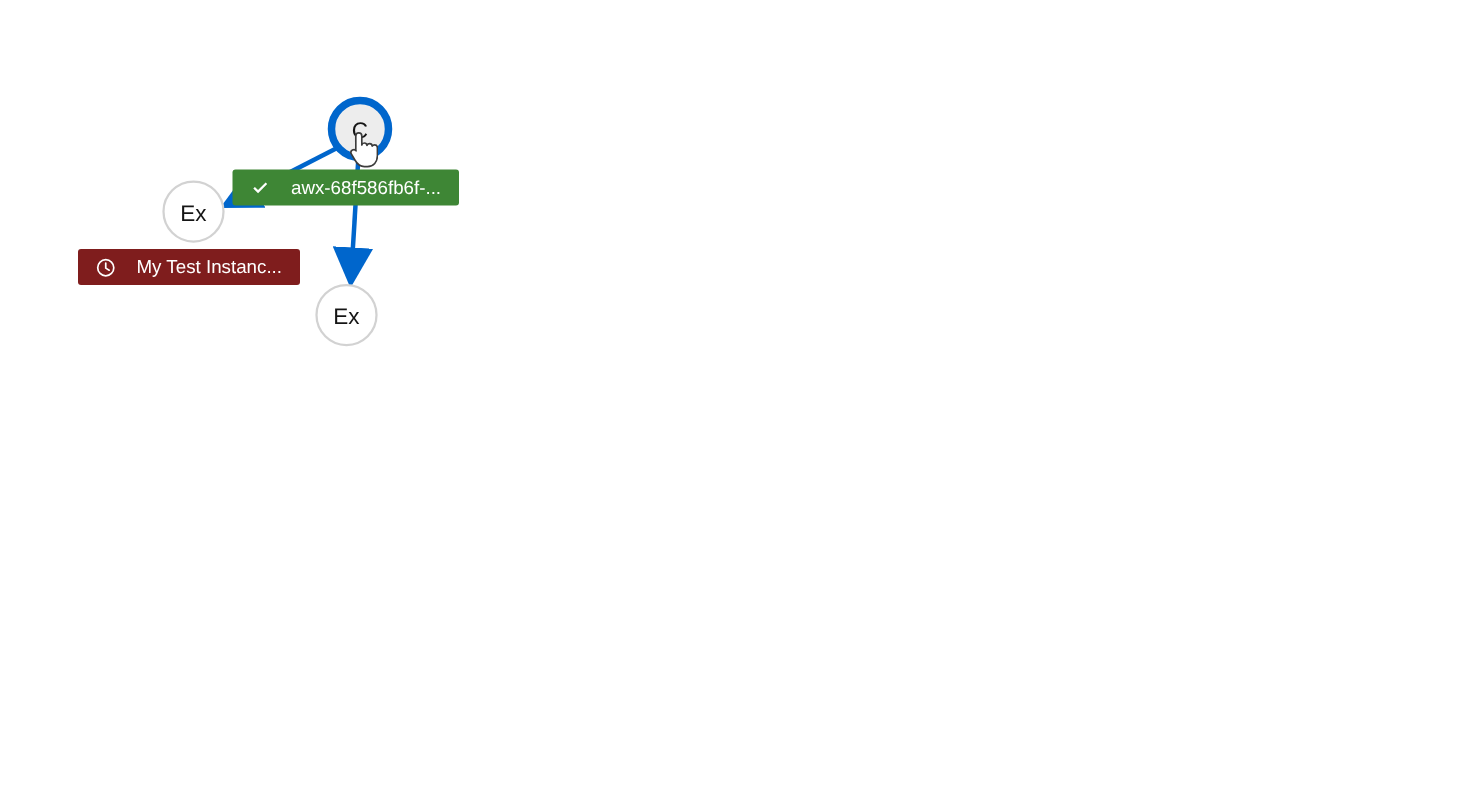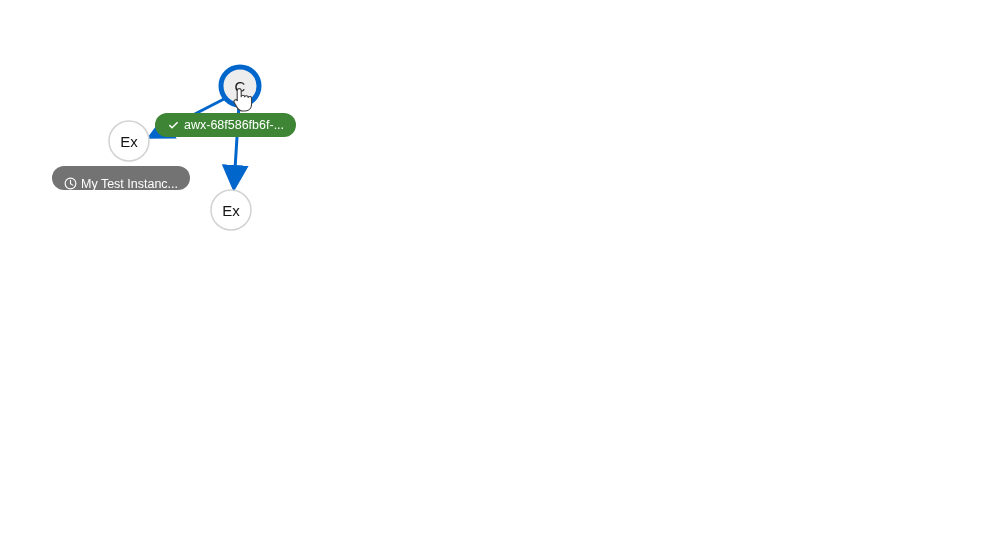--- a/index.html
+++ b/index.html
@@ -36,32 +36,32 @@
   #topology-svg {
     position: absolute;
     left: 0;
     top: 0;
   }
 
   .node-label-pill {
     position: absolute;
     display: flex;
     align-items: center;
-    gap: 4px;
+    gap: 14px;
     height: 24px;
     padding: 0 12px;
-    border-radius: 12px;
+    border-radius: 2px;
     font-size: 12.5px;
     line-height: 1;
     color: #ffffff;
     white-space: nowrap;
     box-sizing: border-box;
   }
   .node-label-pill.green { background: #3e8635; }
-  .node-label-pill.blue  { background: #737373; align-items: flex-end; }
+  .node-label-pill.blue  { background: #7f1d1d; }
   .pill-icon {
     display: inline-flex;
     align-items: center;
     justify-content: center;
     width: 13px;
     height: 13px;
     flex: 0 0 auto;
   }
   .pill-text { position: relative; top: 0px; }
 

